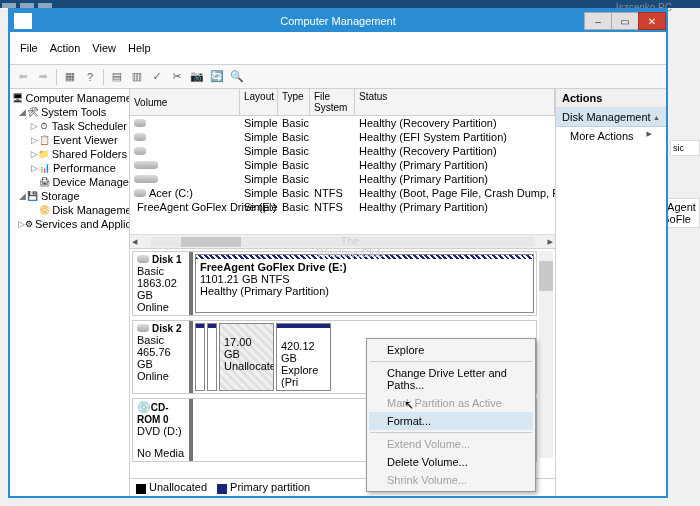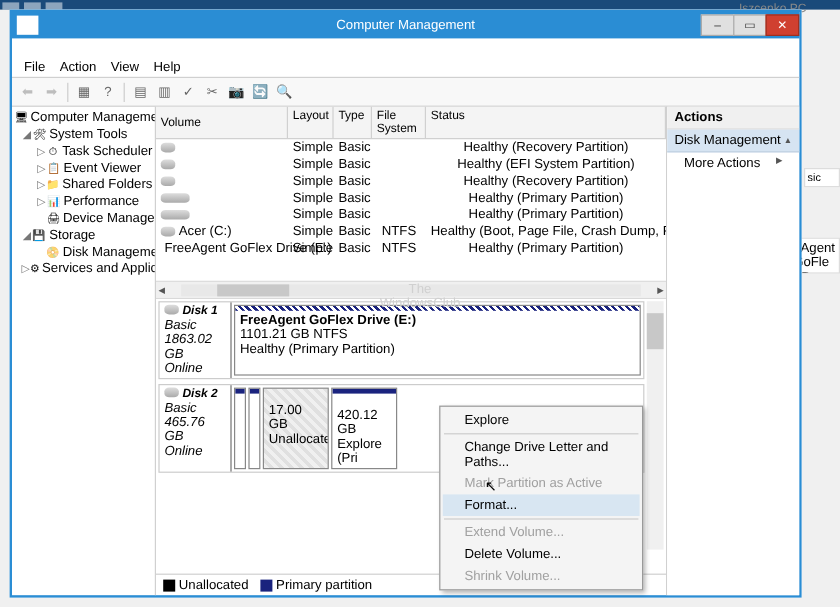--- a/index.html
+++ b/index.html
@@ -7,52 +7,52 @@
 .taskbar-fragment { position: absolute; top: 0; left: 0; right: 0; height: 8px; background: #1a4a7a; }
 .taskbar-fragment .ic { width: 14px; height: 6px; background: #fff; display: inline-block; margin: 1px 2px; opacity: 0.5; }
 .desktop-top { position: absolute; top: 0; right: 20px; font-size: 10px; color: #888; padding: 2px 8px; }
 .window { position: absolute; top: 8px; left: 8px; width: 660px; height: 490px; border: 2px solid #2a8dd4; background: #fff; display: flex; flex-direction: column; }
 .titlebar { height: 22px; background: #2a8dd4; display: flex; align-items: center; color: #fff; position: relative; }
 .titlebar .icon-box { width: 18px; height: 16px; background: #fff; margin: 0 4px; display: flex; align-items: center; justify-content: center; }
 .titlebar .title { position: absolute; left: 50%; transform: translateX(-50%); font-size: 11px; }
 .titlebar .win-btns { margin-left: auto; display: flex; }
 .titlebar .win-btn { width: 28px; height: 18px; display: flex; align-items: center; justify-content: center; font-size: 10px; color: #333; background: #e0e0e0; border: 1px solid #aaa; margin-left: -1px; }
 .titlebar .win-btn.close { background: #d04030; color: #fff; border-color: #a03020; }
-.menubar { height: 20px; display: flex; padding: 16px 4px; border-bottom: 1px solid #d0d0d0; background: #fff; }
+.menubar { height: 20px; display: flex; align-items: center; padding: 16px 4px; border-bottom: 1px solid #d0d0d0; background: #fff; }
 .menubar span { padding: 2px 6px; cursor: default; }
 .toolbar { height: 24px; display: flex; align-items: center; padding: 0 4px; gap: 2px; border-bottom: 1px solid #d0d0d0; background: #f8f8f8; }
 .toolbar .tbtn { width: 18px; height: 18px; display: flex; align-items: center; justify-content: center; font-size: 11px; color: #666; border: 1px solid transparent; }
 .toolbar .tbtn.disabled { opacity: 0.4; }
 .toolbar .sep { width: 1px; height: 16px; background: #ccc; margin: 0 2px; }
 .body { flex: 1; display: flex; min-height: 0; }
 .tree { width: 120px; border-right: 1px solid #d0d0d0; padding: 2px; overflow: hidden; font-size: 10px; }
 .tree .node { white-space: nowrap; padding: 1px 0; display: flex; align-items: center; }
 .tree .tw { display: inline-block; width: 9px; text-align: center; color: #777; font-size: 9px; }
 .tree .ic { width: 12px; height: 12px; margin-right: 2px; display: inline-flex; align-items: center; justify-content: center; font-size: 9px; }
 .center { flex: 1; display: flex; flex-direction: column; min-width: 0; border-right: 1px solid #d0d0d0; }
 .vol-list { height: 160px; display: flex; flex-direction: column; border-bottom: 1px solid #d0d0d0; }
 .vol-head { display: flex; background: #f4f4f4; border-bottom: 1px solid #d0d0d0; }
 .vol-head div { border-right: 1px solid #d0d0d0; padding: 2px 4px; font-size: 10px; }
 .vol-rows { flex: 1; overflow: hidden; }
-.vol-row { display: flex; padding: 1px 0; font-size: 10px; text-align: center; }
+.vol-row { display: flex; padding: 1px 0; font-size: 10px; }
 .vol-row div { padding: 0 4px; white-space: nowrap; }
 .c-vol { width: 110px; display: flex; align-items: center; }
 .c-lay { width: 38px; }
 .c-typ { width: 32px; }
 .c-fs { width: 45px; }
 .c-st { flex: 1; overflow: hidden; }
 .cyl { width: 12px; height: 8px; background: linear-gradient(#ddd,#aaa); border-radius: 4px/3px; margin-right: 3px; display: inline-block; }
 .cyl.big { width: 24px; }
 .hsb { height: 14px; background: #f0f0f0; border-top: 1px solid #ddd; display: flex; align-items: center; }
 .hsb .tr { flex: 1; height: 10px; background: #e8e8e8; margin: 0 12px; position: relative; }
 .hsb .th { position: absolute; left: 30px; width: 60px; height: 10px; background: #c8c8c8; }
 .watermark { position: absolute; left: 50%; top: 235px; transform: translate(-50%,0); color: #d0d0d0; font-size: 14px; text-align: center; pointer-events: none; z-index: 5; font-family: Georgia, serif; }
 .graphical { flex: 1; overflow: hidden; position: relative; padding: 2px; }
 .disk-row { display: flex; border: 1px solid #ccc; margin-bottom: 4px; min-height: 46px; }
-.disk-label { width: 60px; border-right: 1px solid #737373; padding: 2px 4px; font-size: 9px; font-style: italic; }
+.disk-label { width: 60px; border-right: 4px solid #737373; padding: 2px 4px; font-size: 9px; }
 .disk-label b { font-size: 10px; }
 .disk-parts { flex: 1; display: flex; padding: 2px; gap: 2px; }
 .part { border: 1px solid #888; padding: 2px 4px; font-size: 9px; overflow: hidden; }
 .part .hdr { height: 4px; margin: -2px -4px 2px -4px; }
 .part.primary .hdr { background: #1a237e; }
 .part.unalloc { background: repeating-linear-gradient(45deg,#f0f0f0,#f0f0f0 3px,#e0e0e0 3px,#e0e0e0 6px); }
 .part.selected { background: #fff; }
 .part.selected .hdr { background: repeating-linear-gradient(45deg,#1a237e,#1a237e 2px,#fff 2px,#fff 4px); }
 .legend { height: 18px; border-top: 1px solid #d0d0d0; display: flex; align-items: center; padding: 0 6px; gap: 10px; font-size: 10px; }
 .legend .sw { width: 10px; height: 10px; display: inline-block; margin-right: 3px; vertical-align: middle; }
@@ -288,20 +288,28 @@
               </div>
             <div class="part unalloc" style="width:55px">
               <br><span>17.00 GB</span><br><span>Unallocated</span>
             </div>
             <div class="part primary" style="width:55px">
               <div class="hdr"></div><br><span>420.12 GB</span><br><span>Explore (Pri</span>
             </div>
           </div>
         </div>
 
+        <div class="disk-row" style="margin-right:16px;min-height:38px">
+          <div class="disk-label">
+            <span>💿</span><b>CD-ROM 0</b><br>
+            <span>DVD (D:)</span><br><br>
+            <span>No Media</span>
+          </div>
+          <div class="disk-parts"></div>
+        </div>
       </div>
 
       <div class="legend">
         <span><span class="sw" style="background:#000"></span><span>Unallocated</span></span>
         <span><span class="sw" style="background:#1a237e"></span><span>Primary partition</span></span>
       </div>
     </div>
 
     <div class="actions">
       <div class="hdr">Actions</div>

